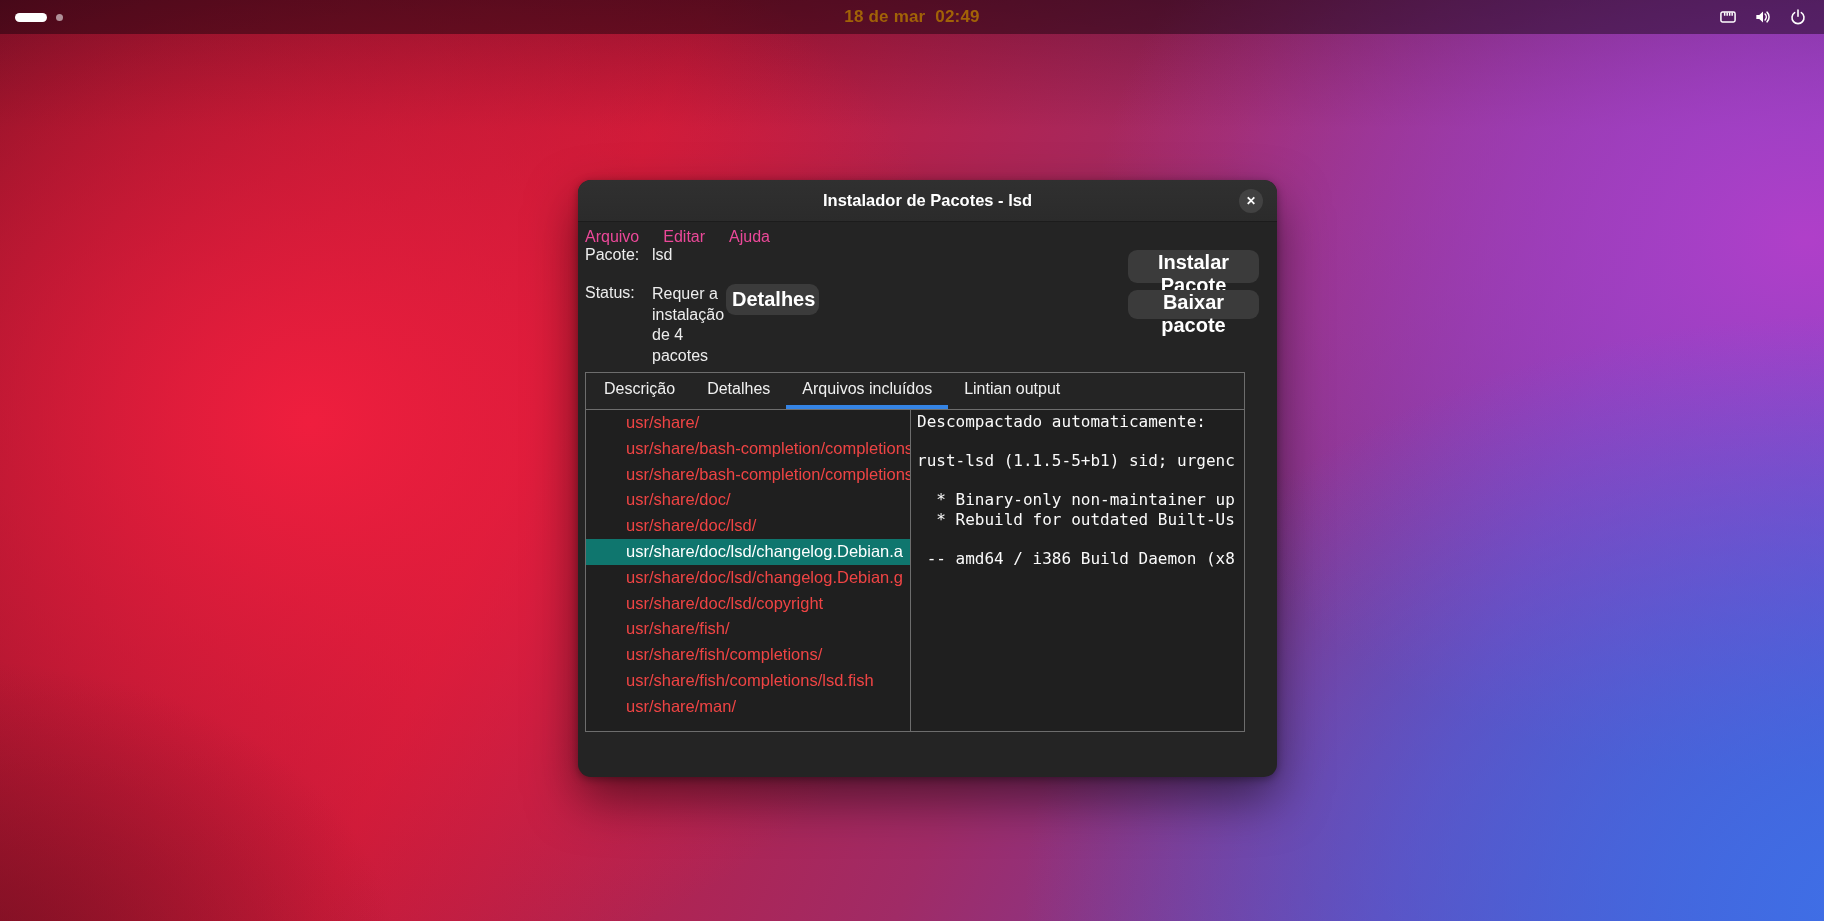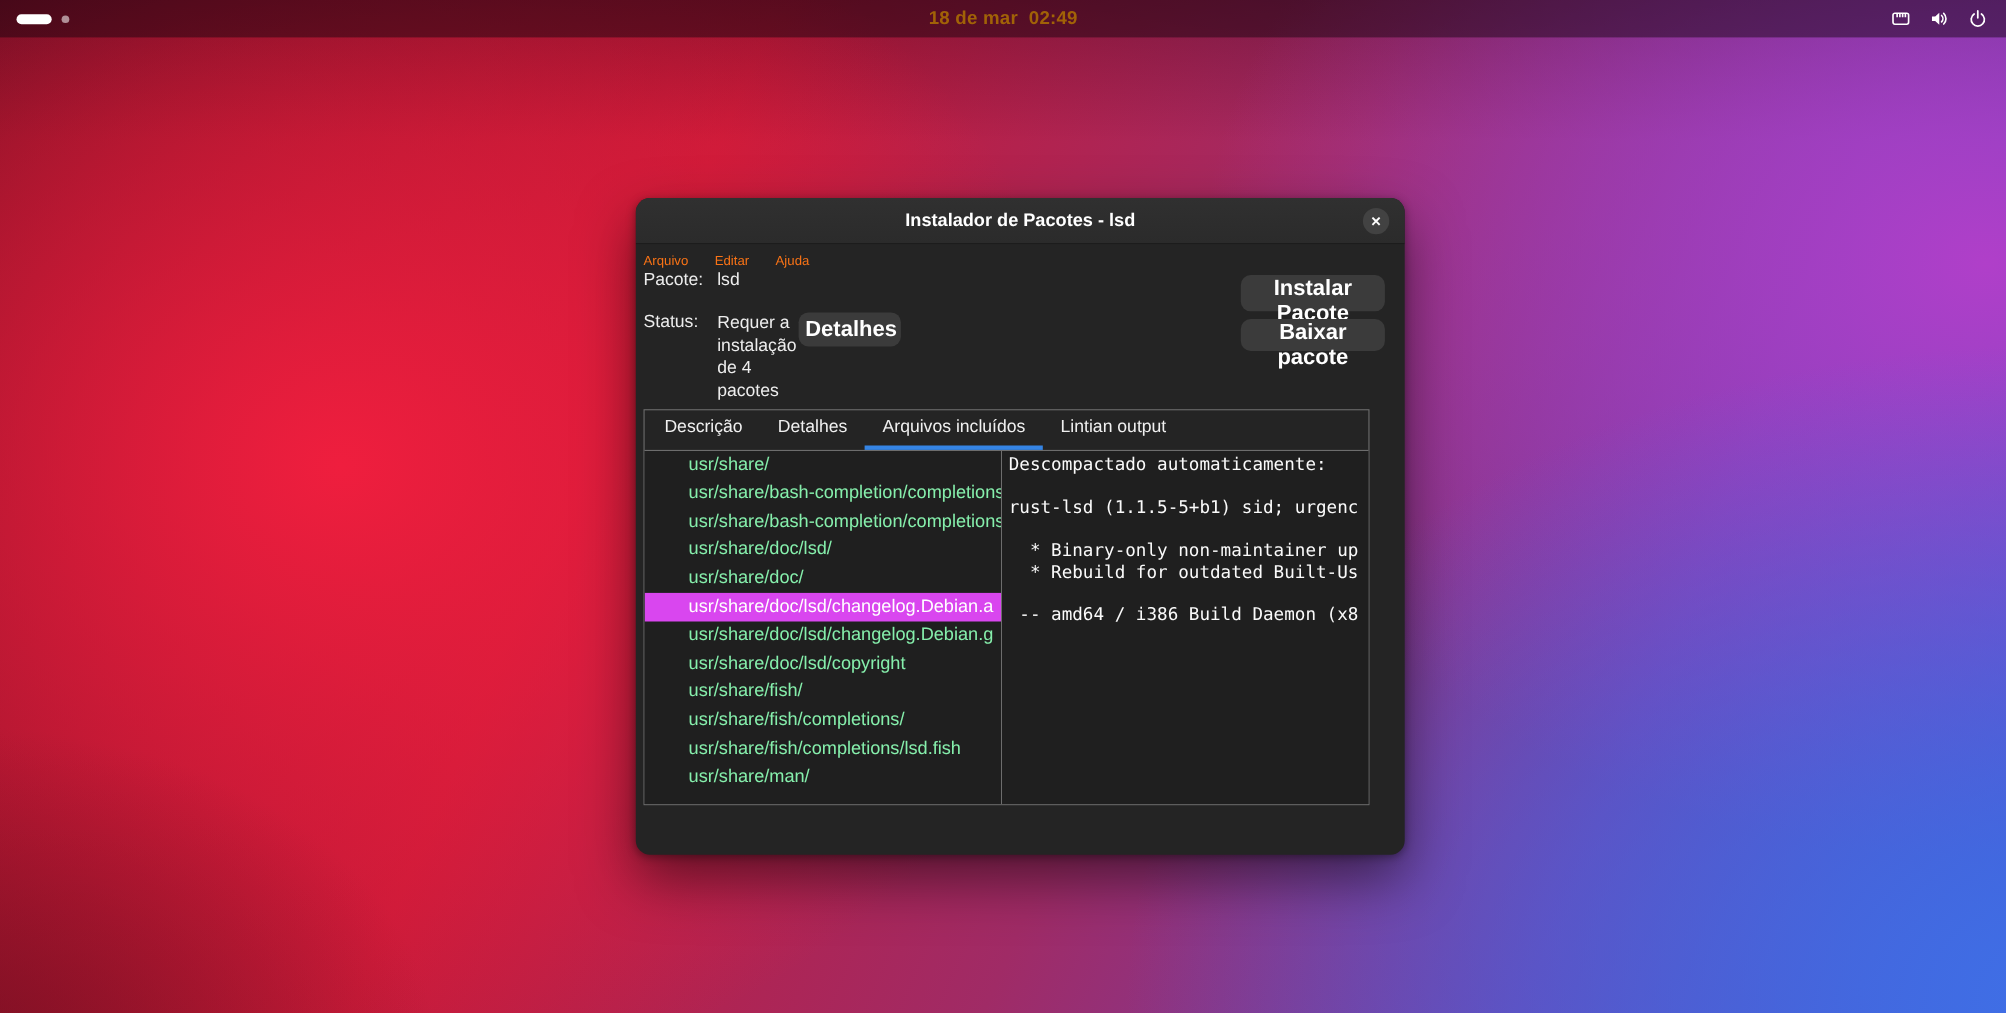--- a/index.html
+++ b/index.html
@@ -51,21 +51,21 @@
     border-bottom:1px solid #1c1c1c;box-sizing:border-box;
   }
   .title{font-weight:bold;font-size:16.5px;color:#ffffff;}
   .closebtn{
     position:absolute;right:14px;top:9px;width:24px;height:24px;border-radius:50%;
     background:#424242;border:none;color:#fff;font-size:12px;font-weight:bold;
     display:flex;align-items:center;justify-content:center;cursor:pointer;padding:0;
     font-family:"Liberation Sans",sans-serif;
   }
   .menubar{position:absolute;left:7px;top:44px;height:26px;display:flex;align-items:center;}
-  .menuitem{font-size:12px;color:#f97316;margin-right:24px;cursor:pointer;line-height:26px;}
+  .menuitem{font-size:16px;color:#ec4899;margin-right:24px;cursor:pointer;line-height:26px;}
   .lbl{position:absolute;left:7px;font-size:16px;color:#ededed;}
   .val{position:absolute;left:74px;font-size:16px;color:#ededed;}
   .statusval{
     position:absolute;left:74px;top:104px;width:82px;
     font-size:16px;line-height:20.5px;color:#ededed;
   }
   .btn{
     background:#3b3b3b;border:none;border-radius:9px;color:#ffffff;
     font-weight:bold;font-size:20px;cursor:pointer;
     font-family:"Liberation Sans",sans-serif;
@@ -87,23 +87,23 @@
     cursor:pointer;border-bottom:4px solid transparent;box-sizing:border-box;
   }
   .tab.active{border-bottom-color:#3584e4;}
   .panes{display:flex;height:321px;}
   .filelist{
     width:325px;background:#1f1f1f;border-right:1px solid #6d6d6d;
     overflow:hidden;box-sizing:border-box;
   }
   .filerow{
     height:25.8px;line-height:25.8px;padding-left:40px;
-    font-size:16.5px;color:#86efac;white-space:nowrap;overflow:hidden;cursor:pointer;
-  }
-  .filerow.selected{background:#d946ef;color:#ffffff;}
+    font-size:16.5px;color:#ef4444;white-space:nowrap;overflow:hidden;cursor:pointer;
+  }
+  .filerow.selected{background:#0f766e;color:#ffffff;}
   .textpane{
     flex:1;background:#1f1f1f;overflow:hidden;
     padding:2px 0 0 6px;box-sizing:border-box;
   }
   .monoline{
     font-family:"DejaVu Sans Mono",monospace;font-size:16px;line-height:19.6px;
     height:19.6px;color:#fafafa;white-space:pre;overflow:hidden;
   }
 </style>
 </head>
@@ -170,22 +170,22 @@
       <div class="tab">Descrição</div>
       <div class="tab">Detalhes</div>
       <div class="tab active">Arquivos incluídos</div>
       <div class="tab">Lintian output</div>
     </div>
     <div class="panes">
       <div class="filelist">
         <div class="filerow">usr/share/</div>
         <div class="filerow">usr/share/bash-completion/completions</div>
         <div class="filerow">usr/share/bash-completion/completions/</div>
+        <div class="filerow">usr/share/doc/</div>
         <div class="filerow">usr/share/doc/lsd/</div>
-        <div class="filerow">usr/share/doc/</div>
         <div class="filerow selected">usr/share/doc/lsd/changelog.Debian.a</div>
         <div class="filerow">usr/share/doc/lsd/changelog.Debian.g</div>
         <div class="filerow">usr/share/doc/lsd/copyright</div>
         <div class="filerow">usr/share/fish/</div>
         <div class="filerow">usr/share/fish/completions/</div>
         <div class="filerow">usr/share/fish/completions/lsd.fish</div>
         <div class="filerow">usr/share/man/</div>
       </div>
       <div class="textpane">
         <div class="monoline">Descompactado automaticamente:</div>

